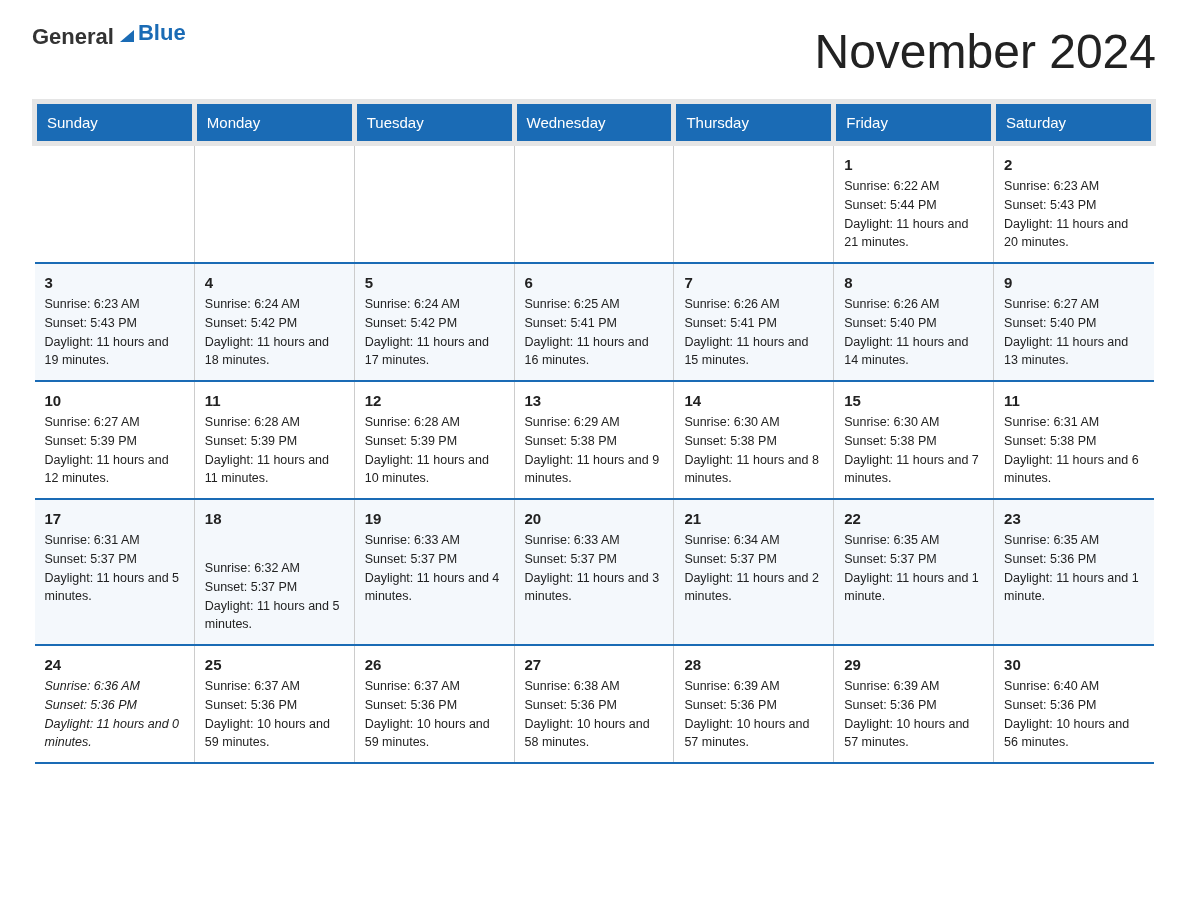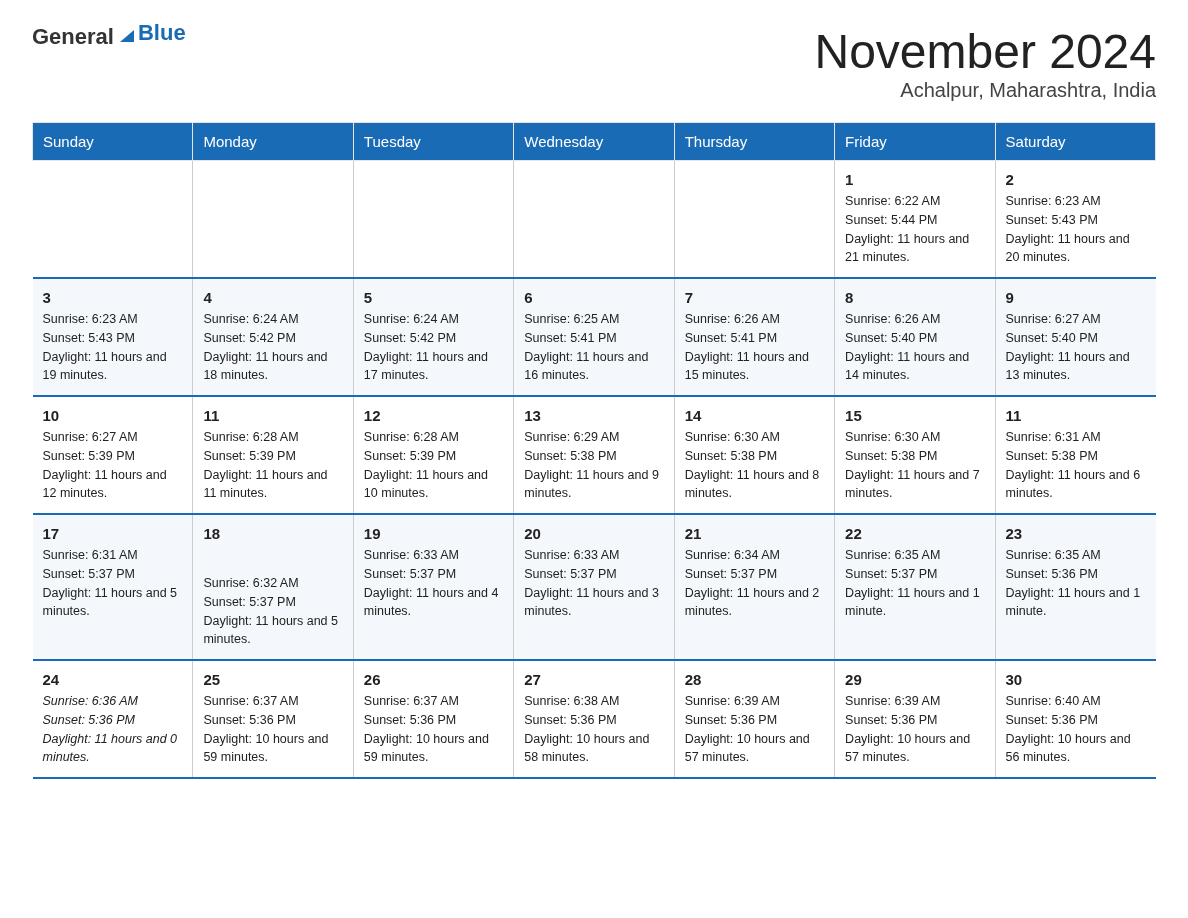--- a/index.html
+++ b/index.html
@@ -49,21 +49,21 @@
     }
     thead tr {
       background-color: #1a6bb5;
     }
     thead th {
       color: #fff;
       font-size: 15px;
       font-weight: normal;
       padding: 10px 10px;
       text-align: left;
-      border: 1px solid #e5e5e5;
+      border: 5px solid #e5e5e5;
     }
     tbody tr {
       border-bottom: 2px solid #1a6bb5;
     }
     tbody td {
       vertical-align: top;
       padding: 10px 10px;
       font-size: 13px;
       color: #222;
       border-right: 1px solid #ccc;
@@ -103,21 +103,20 @@
     <div style="display:flex;align-items:center;">
       <span class="logo-text">General</span>
       <svg width="22" height="22" viewBox="0 0 22 22" style="margin-left:2px;margin-top:-4px;">
         <polygon points="4,18 18,18 18,6" fill="#1a6bb5"></polygon>
       </svg>
     </div>
     <span class="logo-blue">Blue</span>
   </div>
   <div class="title-area">
     <div class="month-title">November 2024</div>
-    <div class="location">Achalpur, Maharashtra, India</div>
   </div>
 </div>
 
 <table>
   <thead>
     <tr>
     <th>Sunday</th>
         <th>Monday</th>
         <th>Tuesday</th>
         <th>Wednesday</th>

